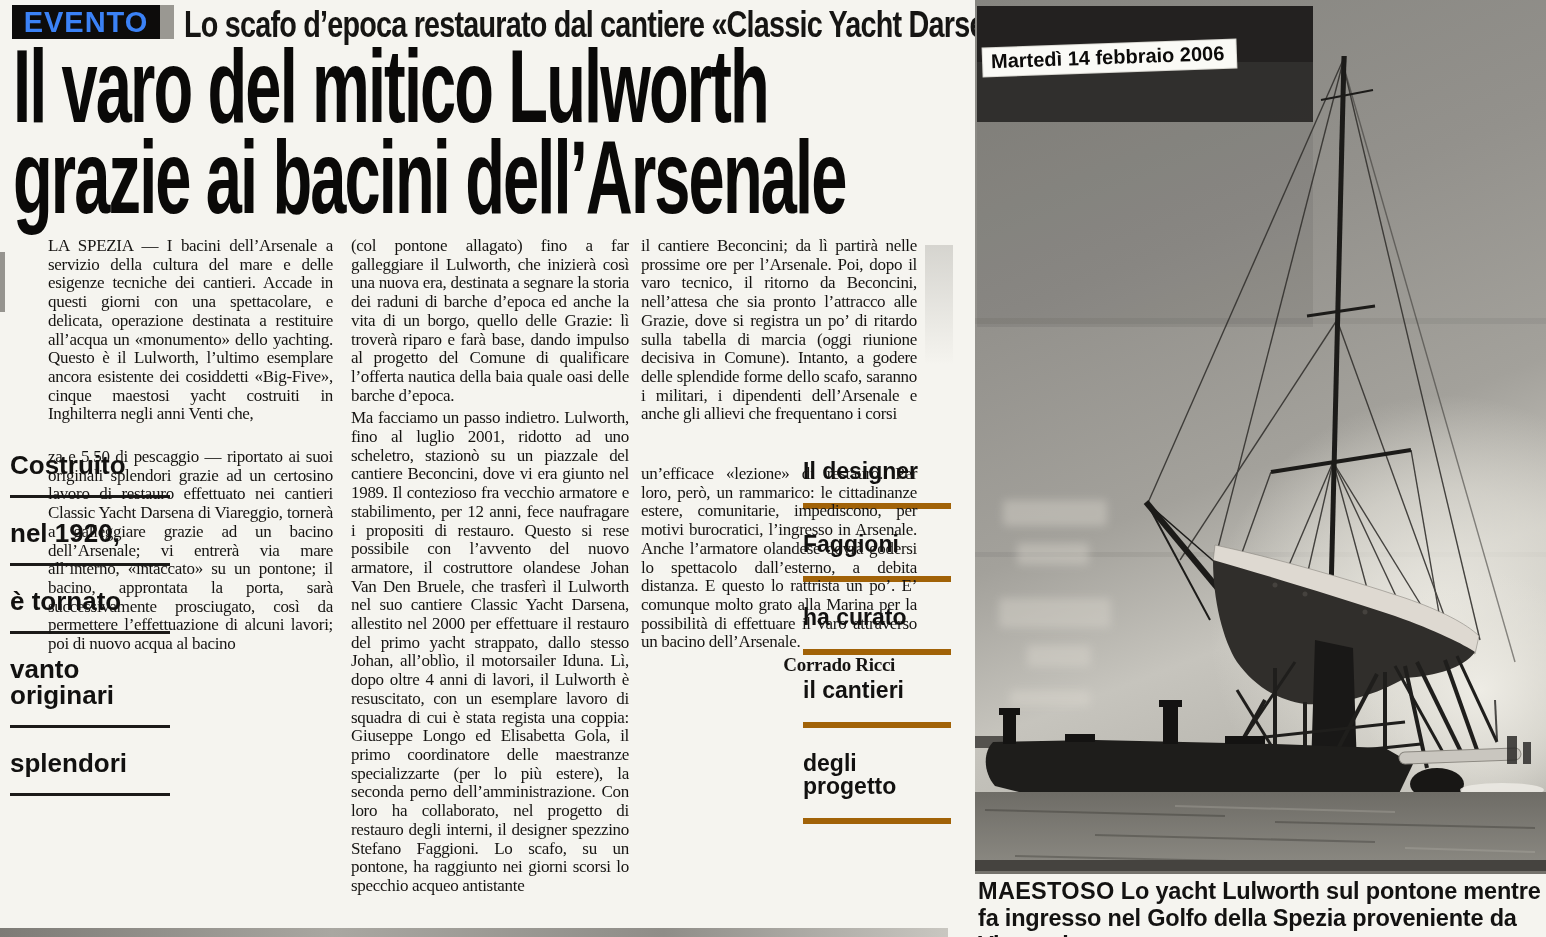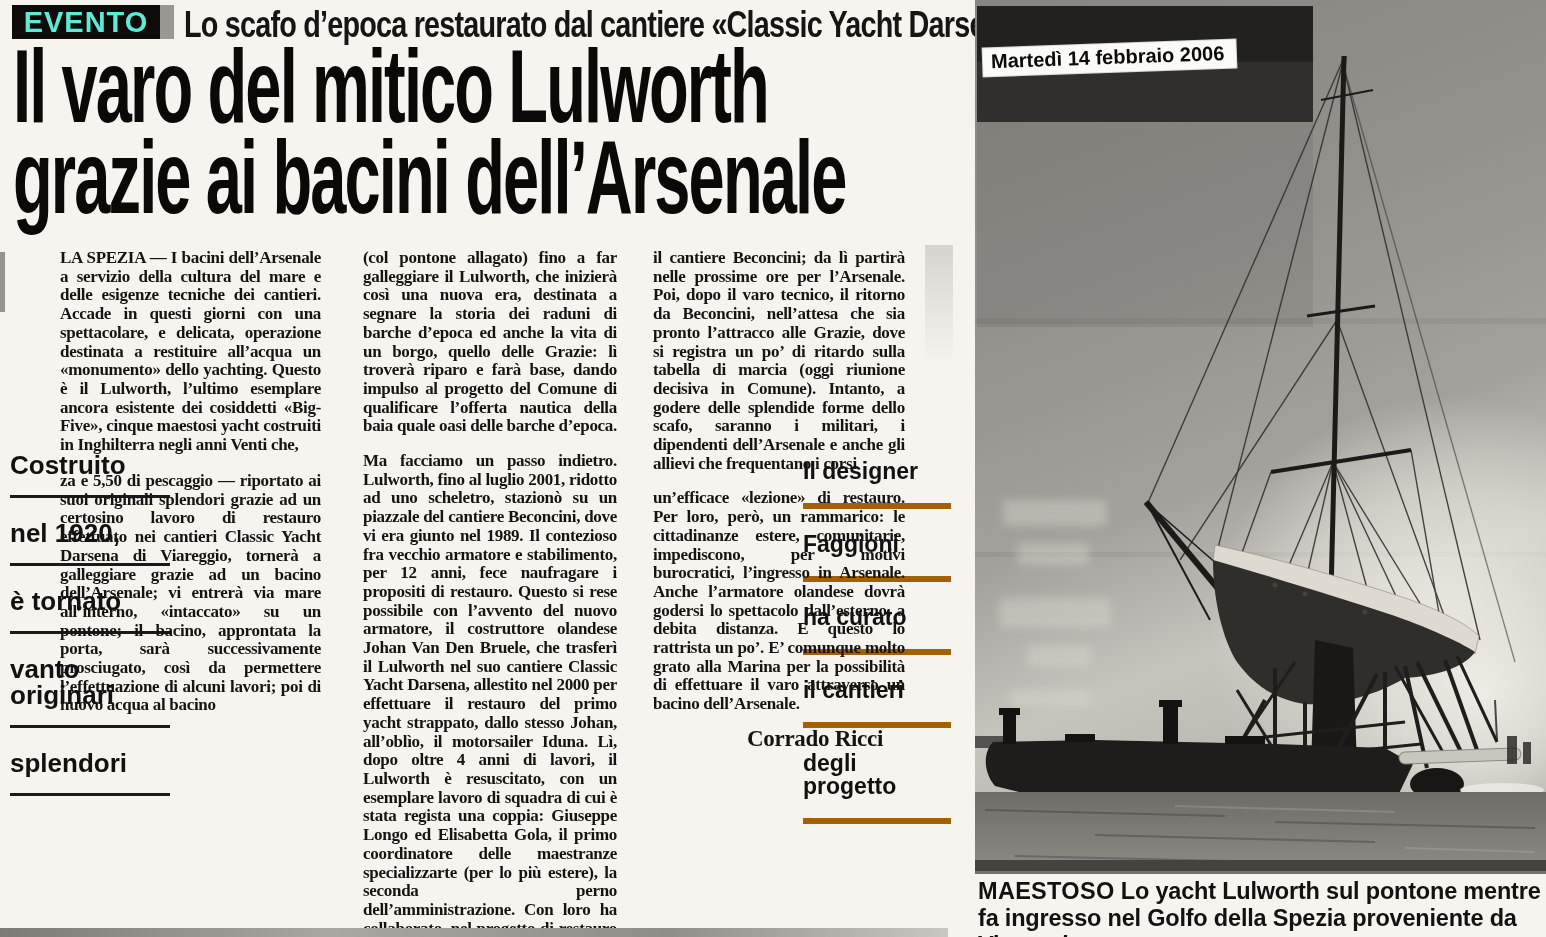--- a/index.html
+++ b/index.html
@@ -4,52 +4,52 @@
 <style>
   html,body{margin:0;padding:0;background:#e8e7e3;}
   .page{
     position:relative; width:1546px; height:937px;
     background:#f5f4ef; overflow:hidden;
     font-family:"Liberation Serif", serif; color:#161412;
   }
   
   .evento-box{
     position:absolute; left:12px; top:5px; width:148px; height:34px;
-    background:#0d0c0b; color:#5eead4;
+    background:#0d0c0b; color:#3b82f6;
     font-family:"Liberation Sans", sans-serif; font-weight:800;
     font-size:29px; line-height:34px; text-align:center; letter-spacing:1px;
     box-shadow:14px 0 0 #9a9892;
   }
   .kicker{
     position:absolute; left:184px; top:4px; width:790px;
     font-family:"Liberation Sans", sans-serif; font-weight:700;
     font-size:36px; color:#161513; white-space:nowrap;
     transform:scaleX(0.80); transform-origin:left top; letter-spacing:-1px;
   }
   .hl{
     position:absolute; left:13px;
     font-family:"Liberation Sans", sans-serif; font-weight:800; color:#0a0908;
     font-size:104px; line-height:100px; white-space:nowrap; letter-spacing:-3px;
     transform:scaleX(0.625); transform-origin:left top;
   }
   .hl1{top:36px;} .hl2{top:127px;}
   
   .col{position:absolute; top:233px; font-size:17px; line-height:18.7px;
        letter-spacing:-0.3px; text-align:justify;}
-  .col p{margin:16px; text-align:justify;font-weight:bold;}
+  .col p{margin:4px; text-align:justify;}
   .col1{left:44px;  width:293px;}
   .col2{left:347px; width:286px;}
   .col3{left:637px; width:284px;}
   .blockA1{min-height:207px;}
   .blockA3{min-height:224px;}
   .nwrap1{display:flex; justify-content:flex-end;}
   .narrow1{width:153px;}
   .nwrap3{display:flex; justify-content:flex-start;}
   .narrow3{width:158px;}
-  .byline{font-weight:700; text-align:right !important; padding-right:22px; margin-top:2px !important; font-size:23px;}
+  .byline{font-weight:700; text-align:right !important; padding-right:22px; margin-top:2px !important; font-size:19px;}
   
   .pq{position:absolute; font-family:"Liberation Sans", sans-serif; font-weight:800; color:#121110;}
   .pq-left{left:10px; top:452px; width:160px;}
   .pq-left .pq-line{font-size:26px; line-height:26px; padding-bottom:17px; margin-bottom:22px;
                     border-bottom:3px solid #1b1a18;}
   .pq-right{left:803px; top:460px; width:148px;}
   .pq-right .pq-line{font-size:23px; line-height:23px; padding-bottom:20px; margin-bottom:24px;
                      border-bottom:6px solid #a16207;}
   
   .photo{position:absolute; left:975px; top:0; width:571px; height:874px; background:#8d8c88;}

